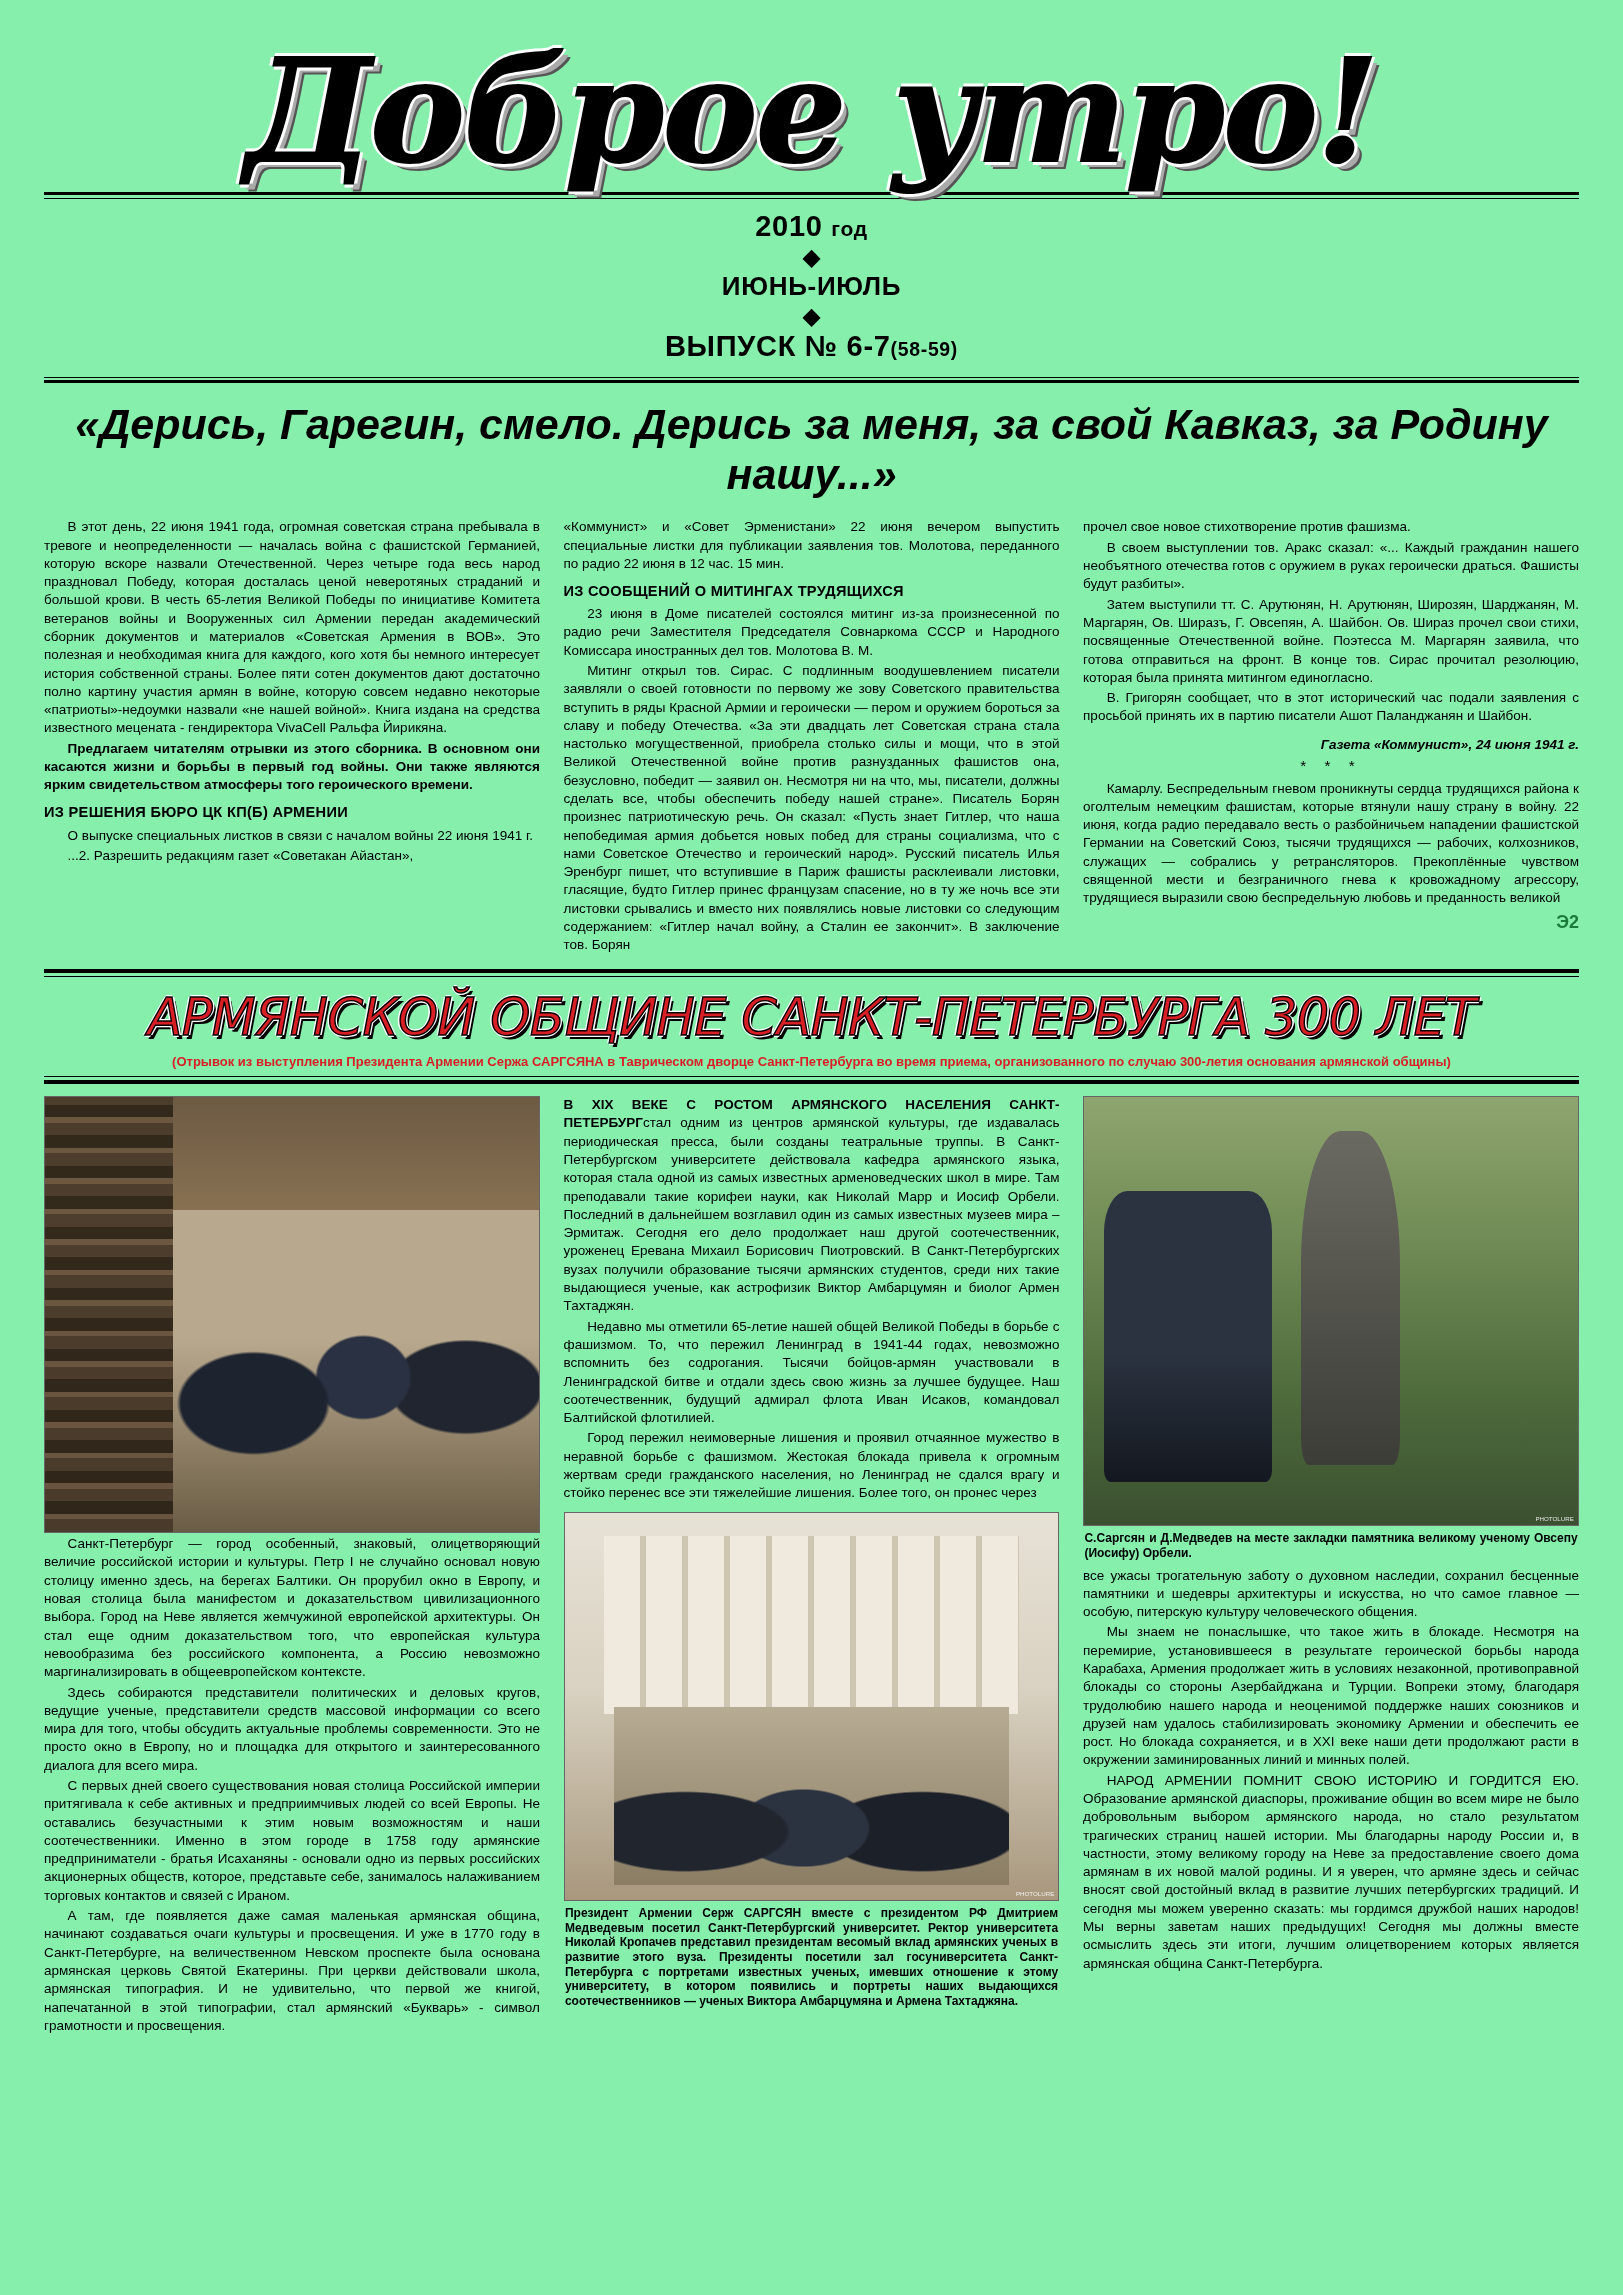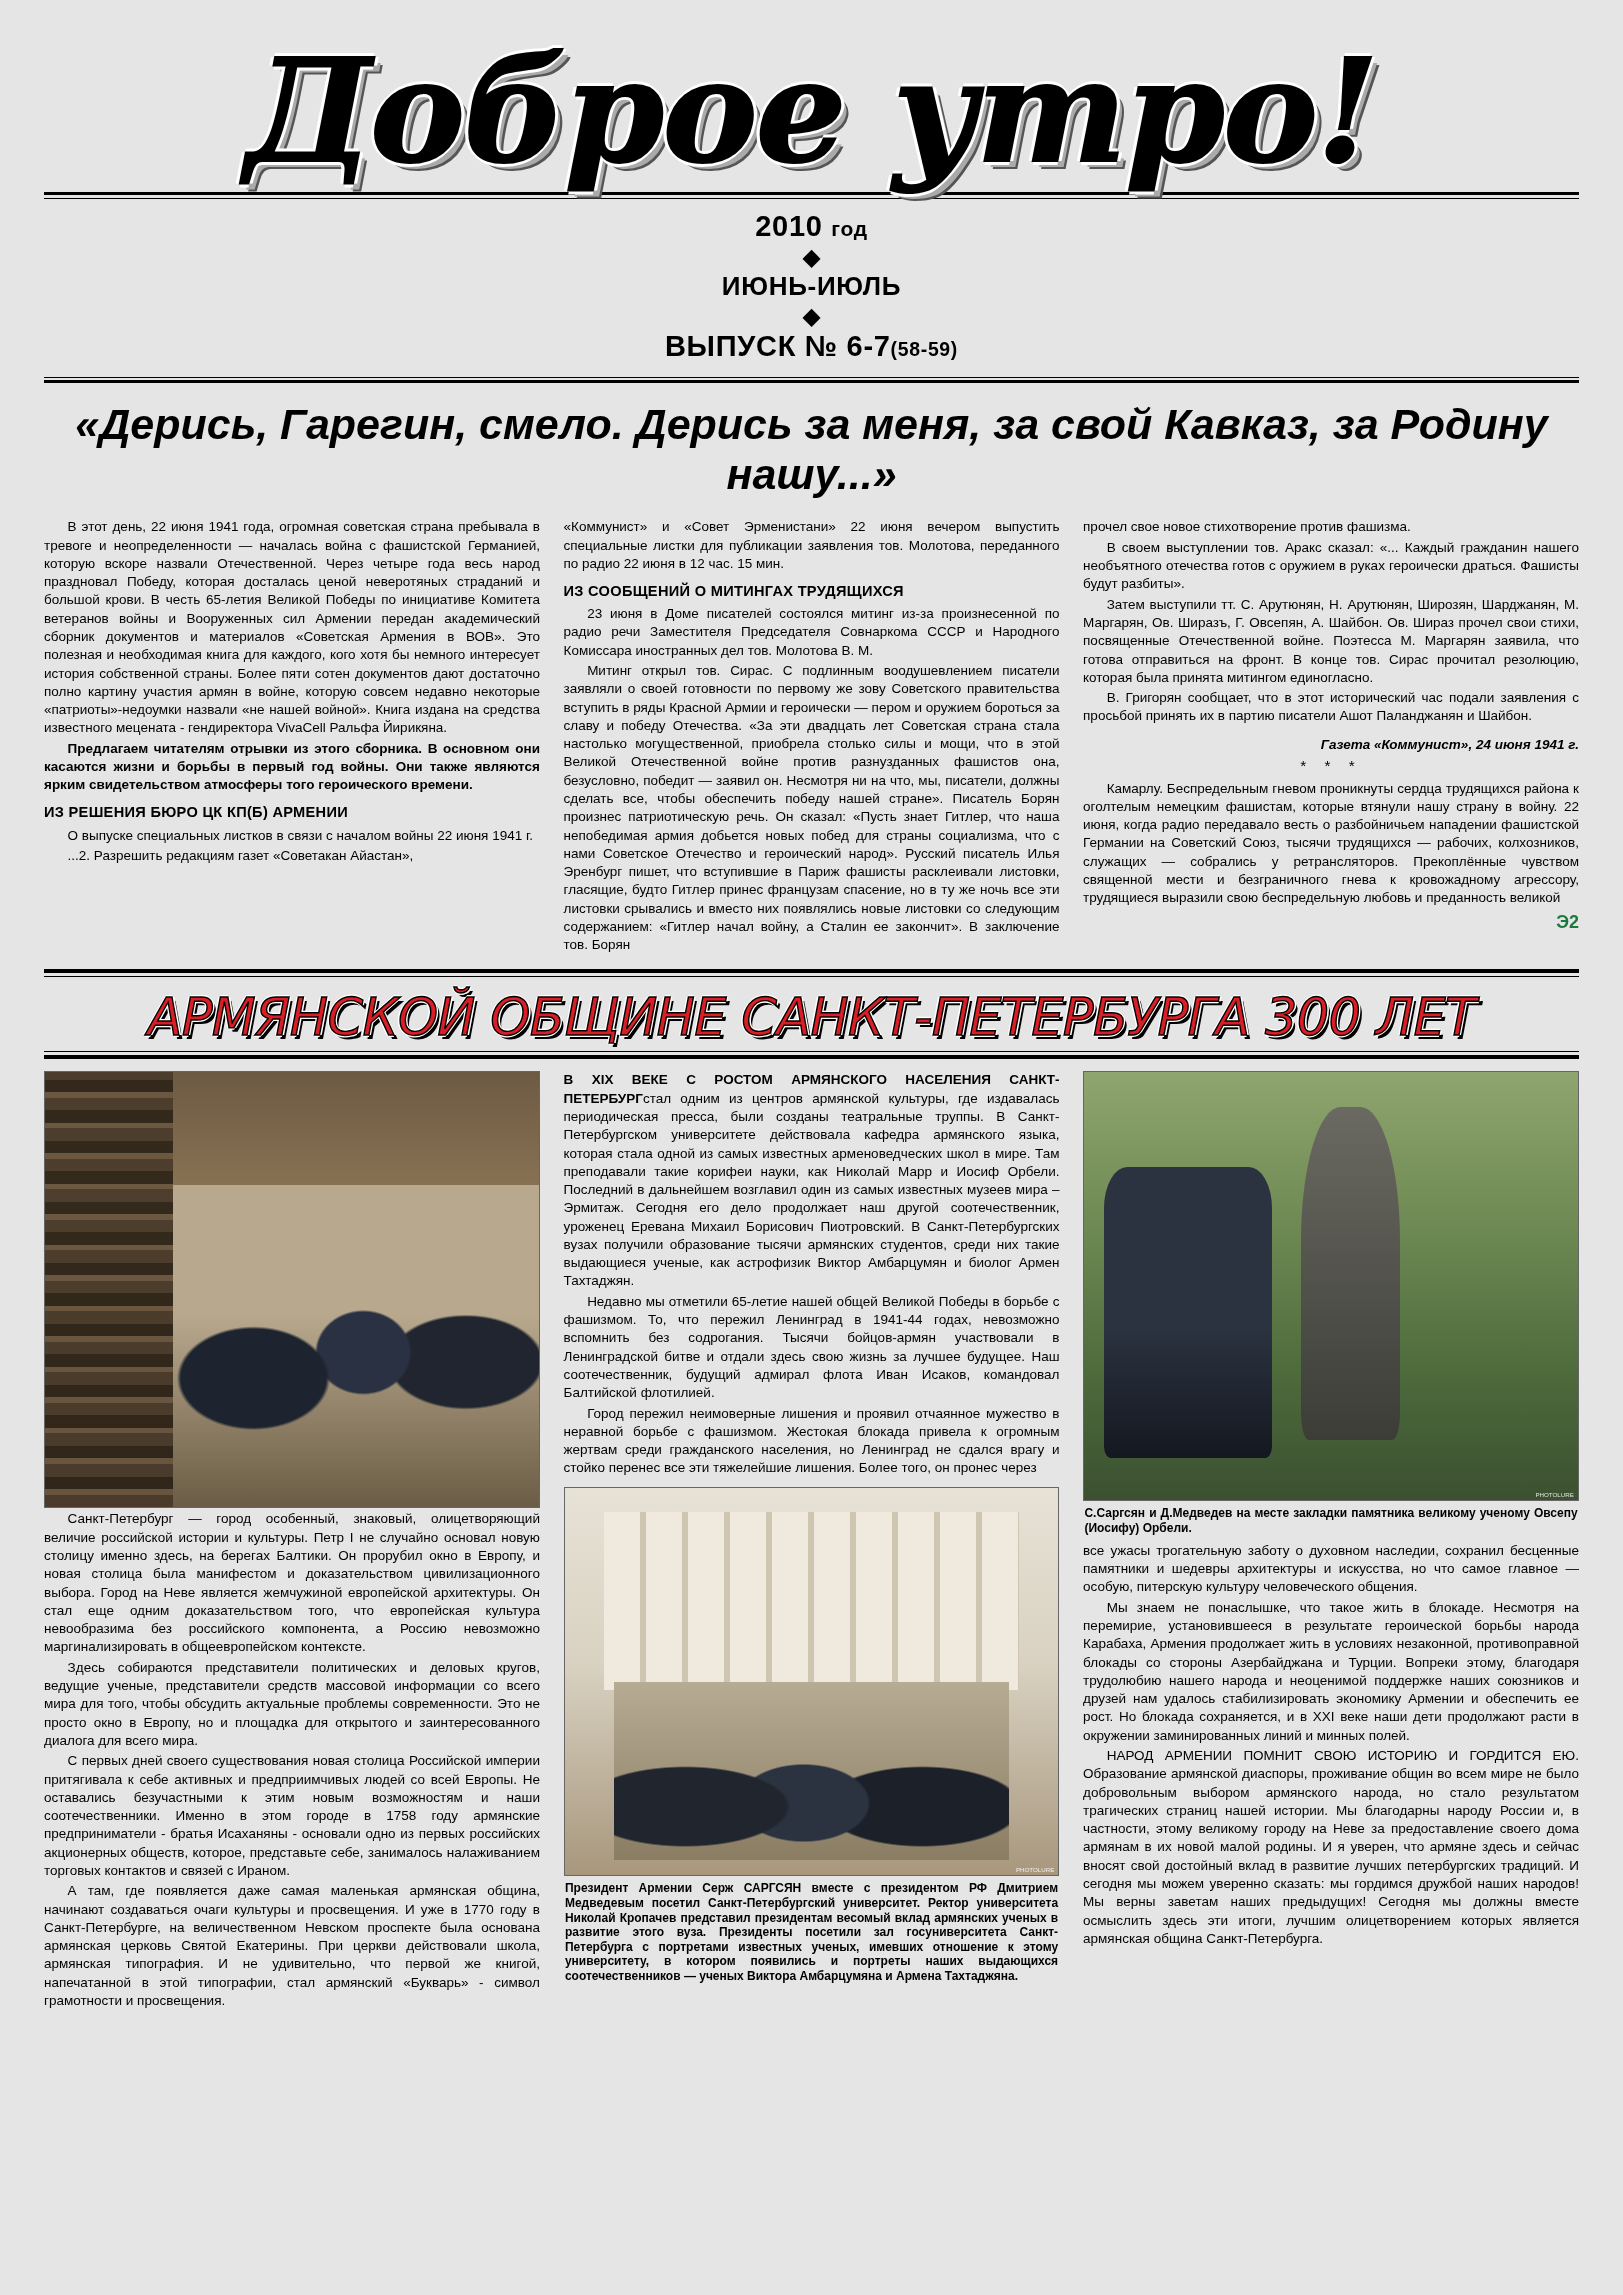--- a/index.html
+++ b/index.html
@@ -8,21 +8,21 @@
     width: 1623px;
     background: #ffffff;
     font-family: "Liberation Sans", sans-serif;
     color: #000;
     -webkit-font-smoothing: antialiased;
   }
   .page {
     width: 1623px;
     min-height: 2295px;
     padding: 28px 44px 21px 44px;
-    background: #e5e5e5;
+    background: #86efac;
     position: relative;
   }
 
   
   .masthead {
     text-align: center;
     padding-top: 18px;
     padding-bottom: 2.8px;
   }
   .masthead .title {
@@ -288,20 +288,21 @@
         <p>Камарлу. Беспредельным гневом проникнуты сердца трудящихся района к оголтелым немецким фашистам, которые втянули нашу страну в войну. 22 июня, когда радио передавало весть о разбойничьем нападении фашистской Германии на Советский Союз, тысячи трудящихся — рабочих, колхозников, служащих — собрались у ретрансляторов. Прекоплённые чувством священной мести и безграничного гнева к кровожадному агрессору, трудящиеся выразили свою беспредельную любовь и преданность великой</p>
       </div>
       <div class="page-mark">Э2</div>
     </div>
   </div>
 
   <div class="banner-wrap">
     <div class="banner-rules-top"></div>
     <div class="banner-rules-top2"></div>
     <div class="banner-title">АРМЯНСКОЙ ОБЩИНЕ САНКТ-ПЕТЕРБУРГА 300 ЛЕТ</div>
+    <div class="banner-sub">(Отрывок из выступления Президента Армении Сержа САРГСЯНА в Таврическом дворце Санкт-Петербурга во время приема, организованного по случаю 300-летия основания армянской общины)</div>
     <div class="banner-rules-bot"></div>
     <div class="banner-rules-bot2"></div>
   </div>
 
   <div class="lower">
 
     <div class="col">
       <div class="photo ph-library">
         <span class="stamp">PHOTOLURE</span>
       </div>

